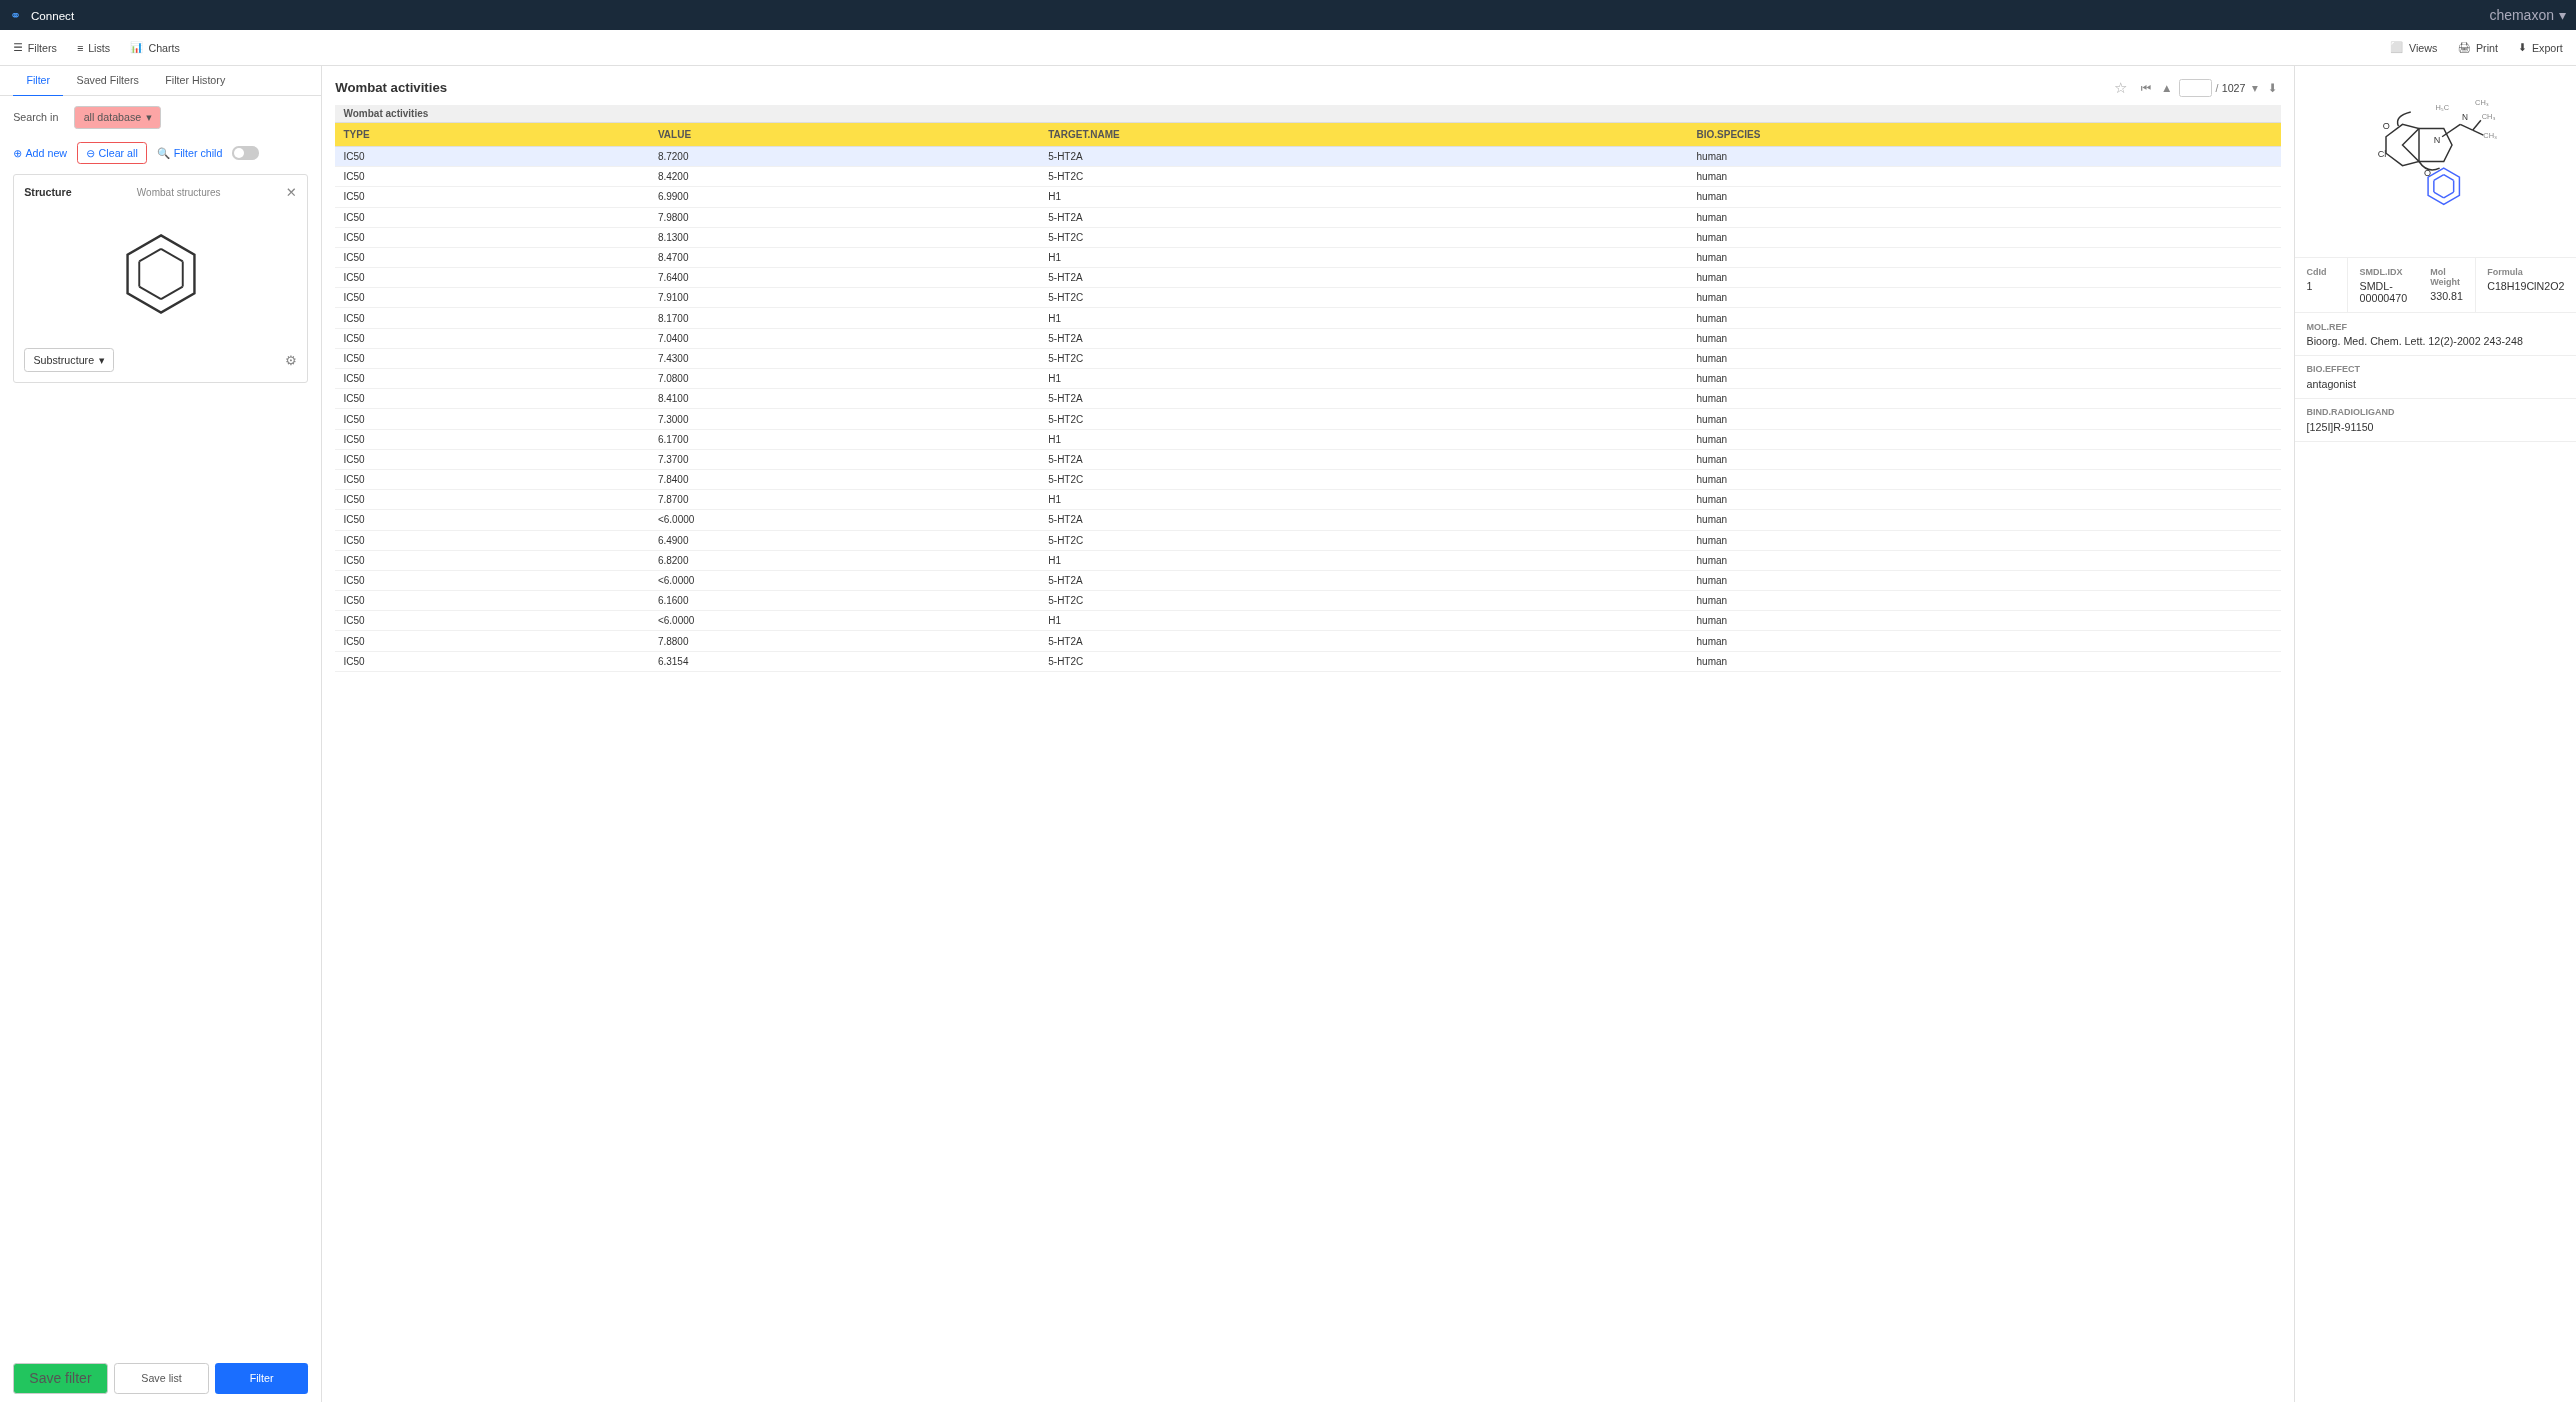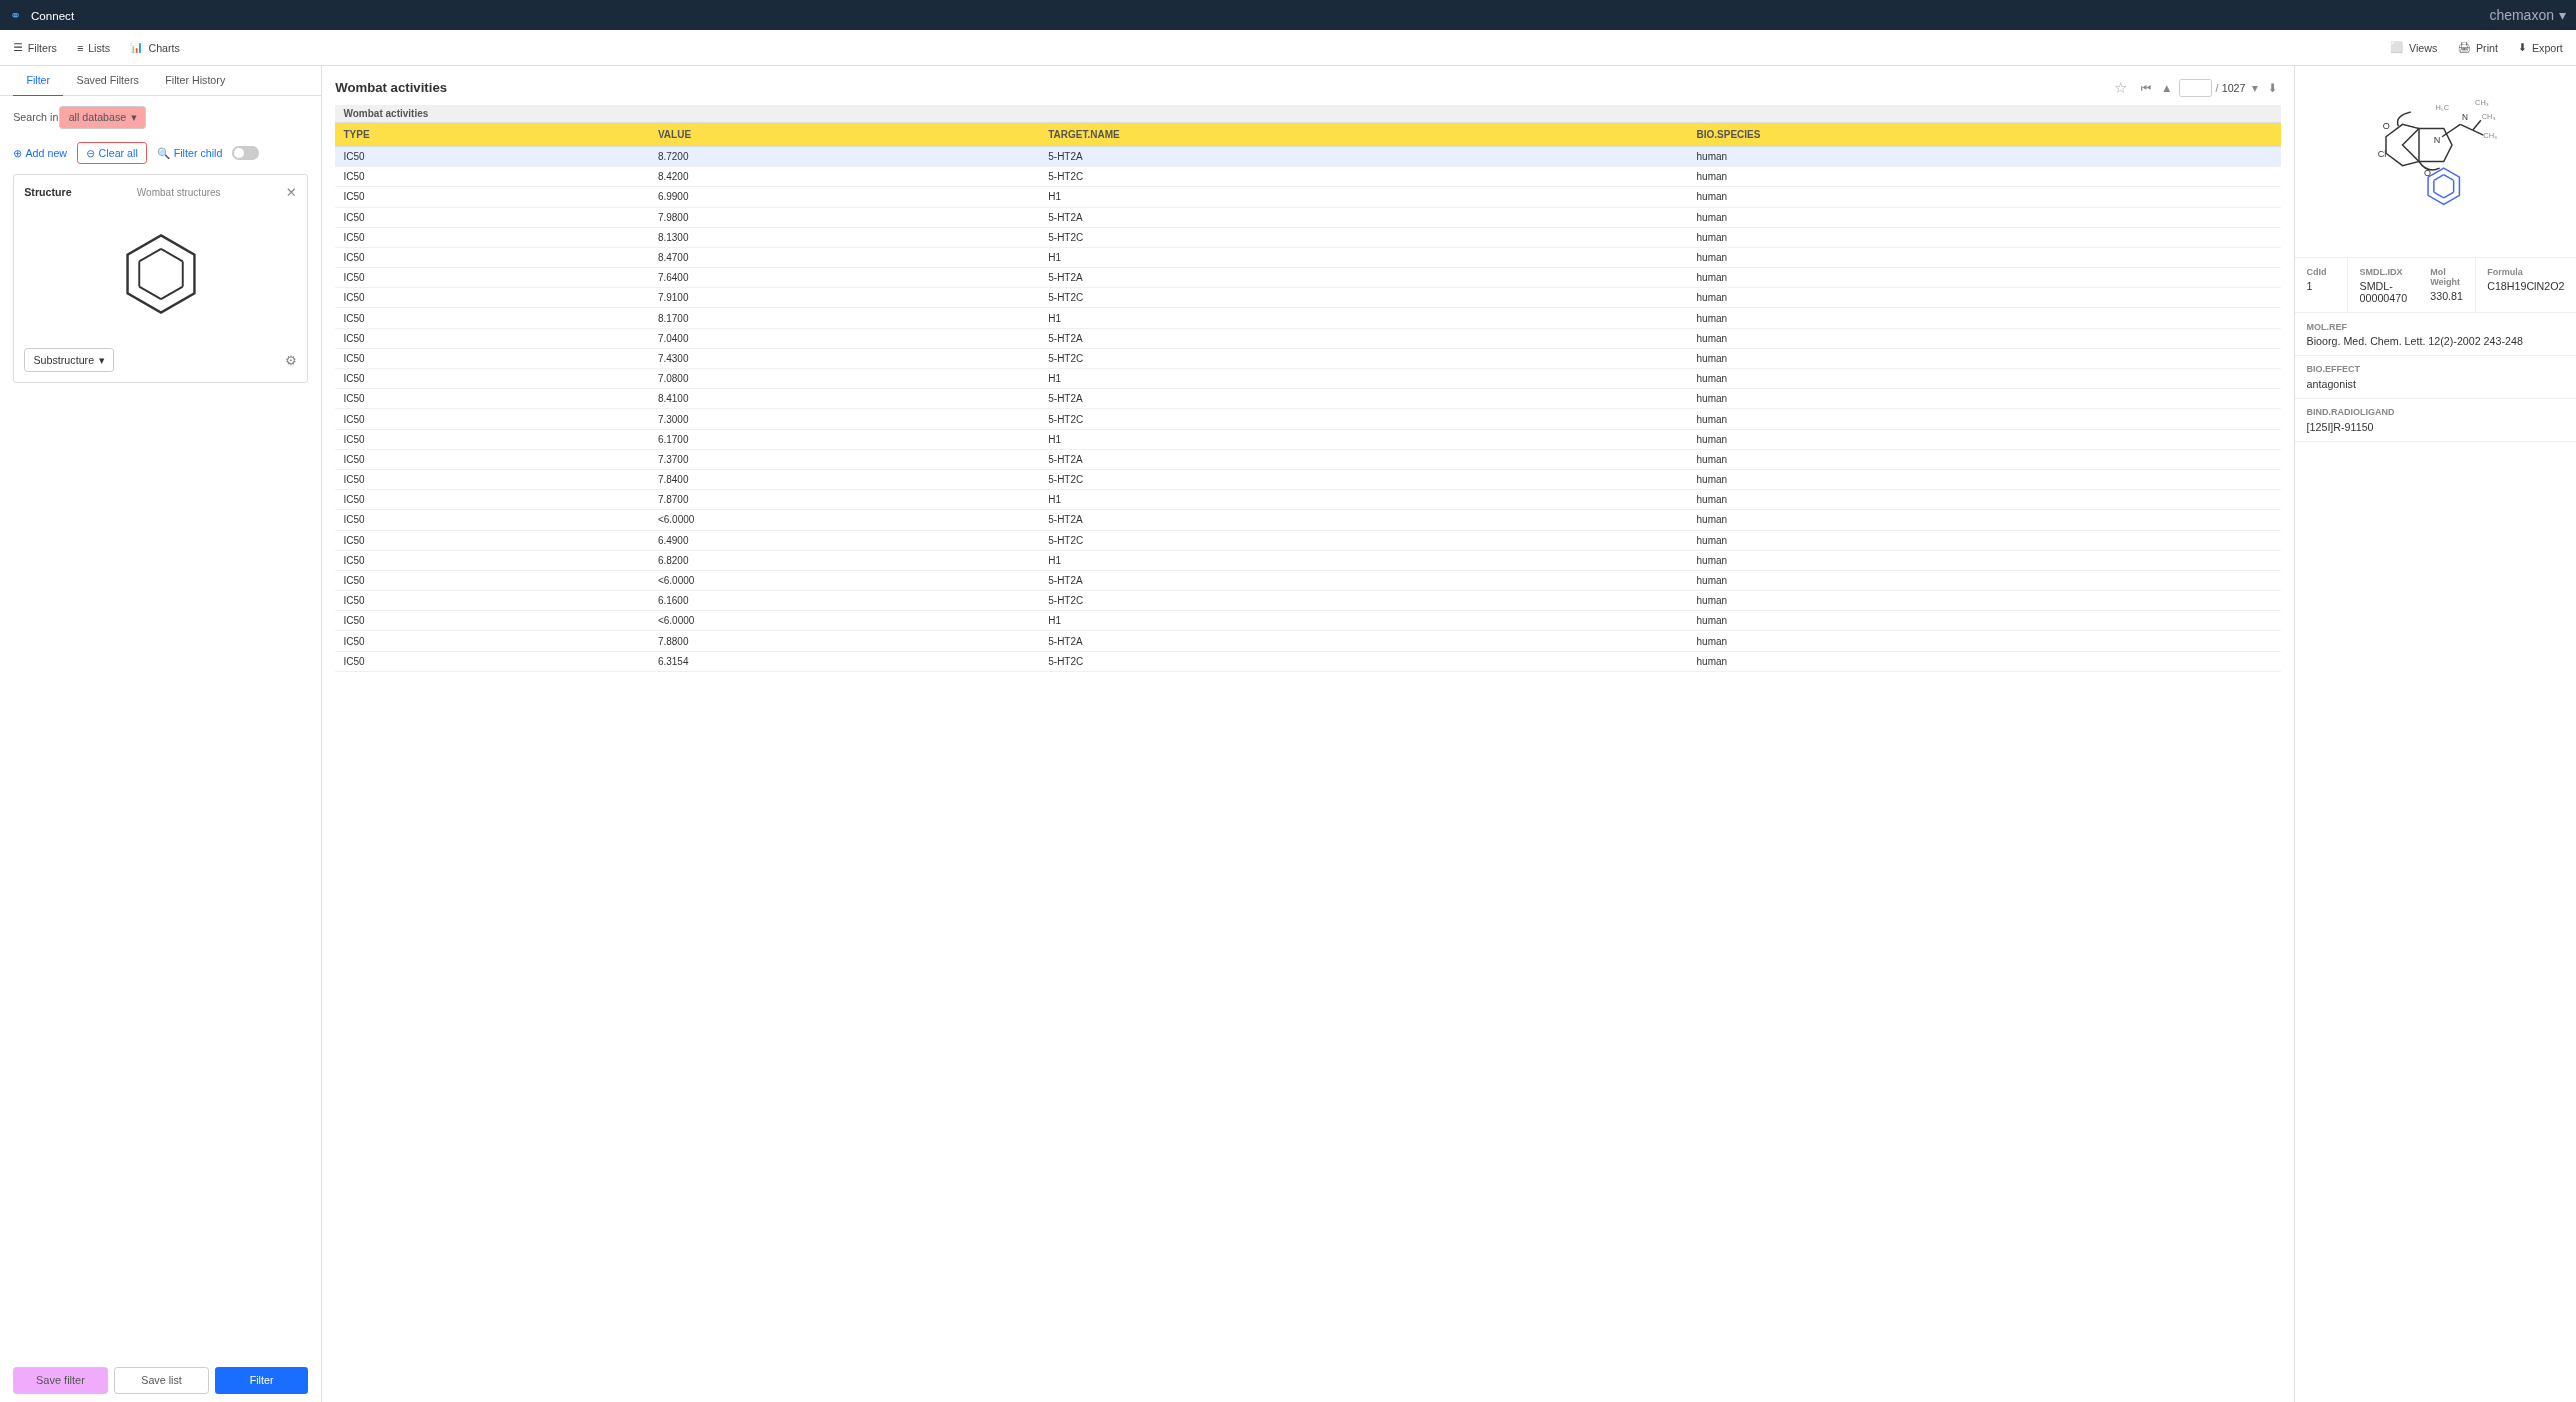--- a/index.html
+++ b/index.html
@@ -69,21 +69,21 @@
       color: #1a6eff;
       border-bottom: 1.7px solid #1a6eff;
       font-weight: 500;
     }
 
     
     .search-in-row {
       display: flex;
       align-items: center;
       padding: 10px 13.2px;
-      gap: 1px;
+      gap: 16px;
       font-size: 10.7px;
       color: #555;
     }
     .search-in-select {
       display: flex;
       align-items: center;
       border: 0.8px solid #ccc;
       border-radius: 3.3px;
       padding: 4.1px 8.3px;
       font-size: 10.7px;
@@ -152,21 +152,21 @@
       padding: 4.1px 8.3px; font-size: 10.7px; gap: 5px; cursor: pointer; background: #fff;
     }
     .gear-btn { cursor: pointer; color: #888; font-size: 13.2px; }
 
     
     .bottom-buttons {
       display: flex; gap: 6.6px; padding: 8.3px 13.2px; margin-top: auto;
     }
     .btn-save-filter {
       flex: 1; padding: 6.6px; border: 0.8px solid #ccc; border-radius: 3.3px;
-      background: #f0abfc; color: #555; font-size: 11px; cursor: pointer;
+      background: #22c55e; color: #555; font-size: 14px; cursor: pointer;
     }
     .btn-save-list {
       flex: 1; padding: 6.6px; border: 0.8px solid #ccc; border-radius: 3.3px;
       background: #fff; color: #555; font-size: 10.7px; cursor: pointer;
     }
     .btn-filter {
       flex: 1; padding: 6.6px; border: none; border-radius: 3.3px;
       background: #1a6eff; color: #fff; font-size: 10.7px; cursor: pointer; font-weight: 500;
     }
 

